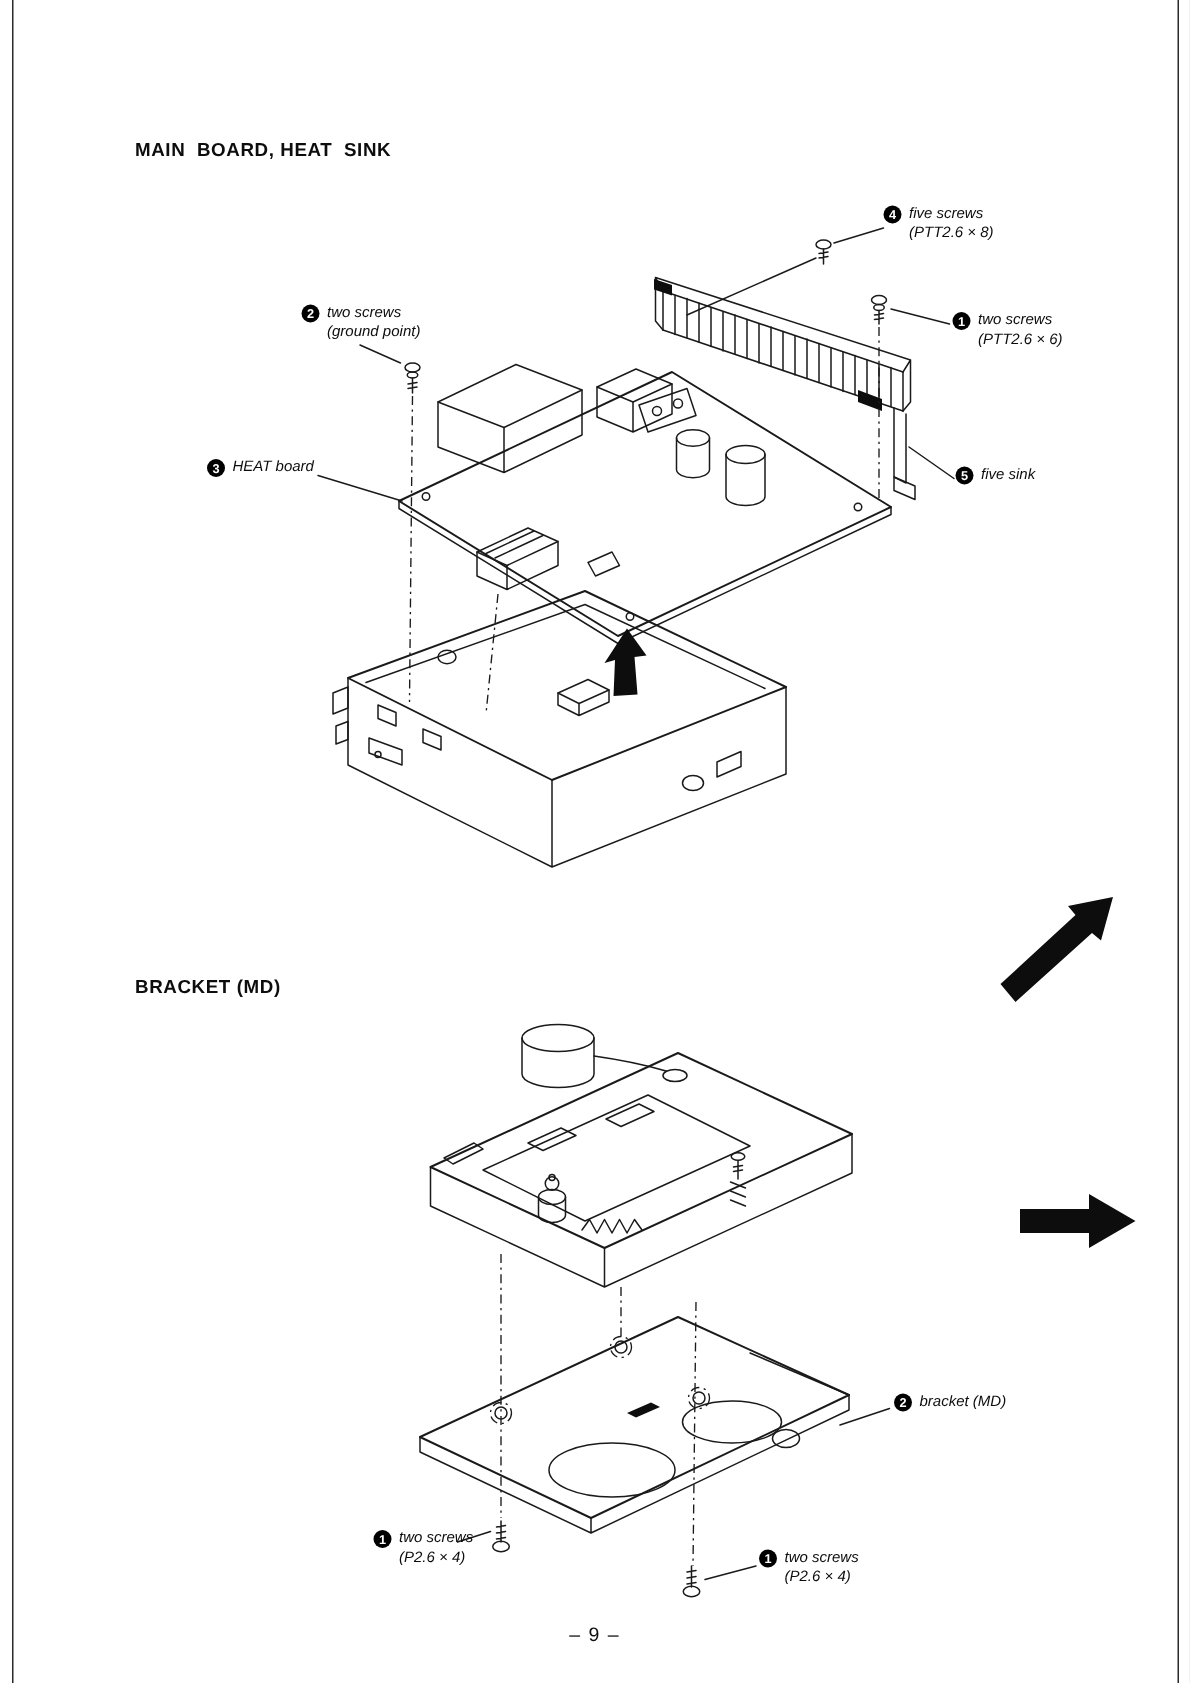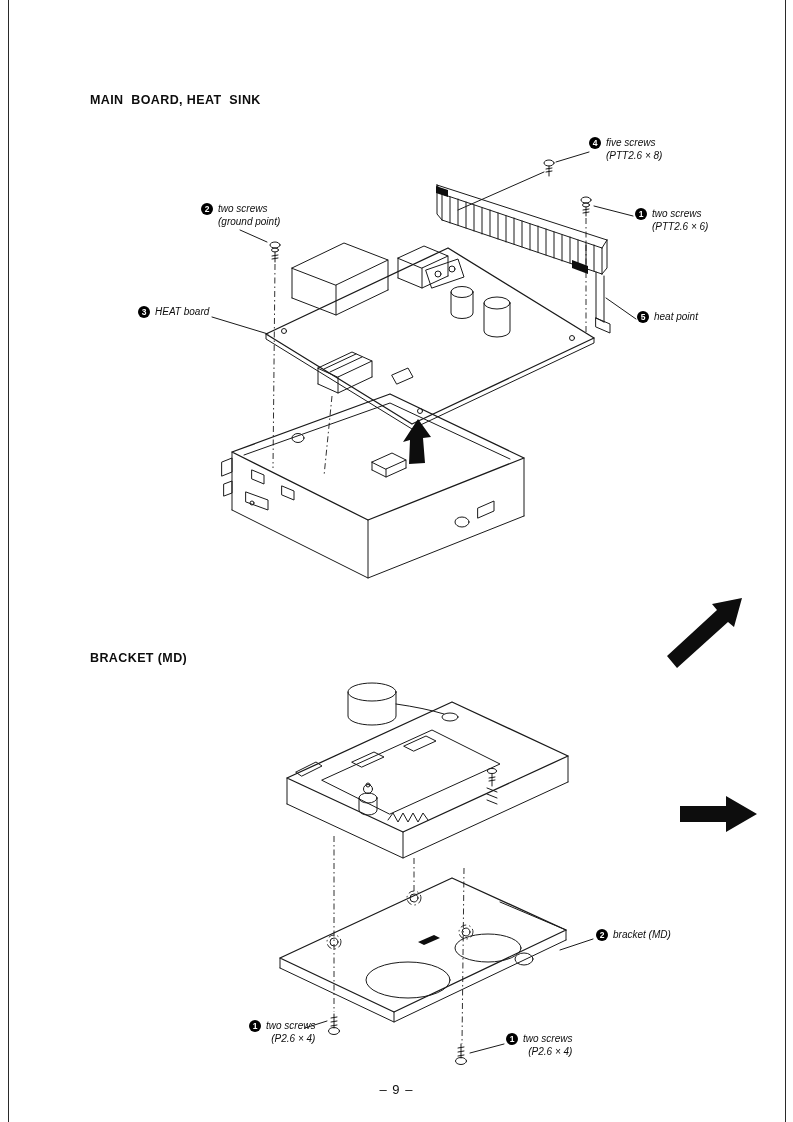--- a/index.html
+++ b/index.html
@@ -19,21 +19,21 @@
   .t1 { left:90px; top:93px; }
   .t2 { left:90px; top:651px; }
 
   .callout { position:absolute; display:flex; gap:5px; align-items:flex-start; }
   .cnum {
     width:12px; height:12px; border-radius:50%; background:#000; color:#fff;
     font-size:8.5px; font-weight:bold; line-height:12px; text-align:center;
     flex:0 0 auto; margin-top:1px; font-style:normal;
   }
   .ctext { font-style:italic; font-size:10px; line-height:13px; color:#0d0d0d; }
-  .ctext .l2 { display:block;text-align:right; }
+  .ctext .l2 { display:block; }
   .ctext .l2:empty { display:none; }
 
   .page-num {
     position:absolute; left:0; right:0; top:1082px; text-align:center;
     font-size:13px; letter-spacing:1px; color:#0d0d0d;
   }
 
   svg.art { position:absolute; left:0; top:0; }
   .ln  { fill:none; stroke:#1a1a1a; stroke-width:1; stroke-linecap:round; stroke-linejoin:round; }
   .ln2 { fill:none; stroke:#1a1a1a; stroke-width:1.3; stroke-linecap:round; stroke-linejoin:round; }
@@ -224,21 +224,21 @@
     <span class="ctext"><span class="l1">two screws</span><span class="l2">(PTT2.6 × 6)</span></span>
   </div>
 
   <div class="callout" style="left:138px; top:305px;">
     <span class="cnum">3</span>
     <span class="ctext"><span class="l1">HEAT board</span></span>
   </div>
 
   <div class="callout" style="left:637px; top:310px;">
     <span class="cnum">5</span>
-    <span class="ctext"><span class="l1">heat point</span></span>
+    <span class="ctext"><span class="l1">five sink</span></span>
   </div>
 
   <div class="callout" style="left:596px; top:928px;">
     <span class="cnum">2</span>
     <span class="ctext"><span class="l1">bracket (MD)</span></span>
   </div>
 
   <div class="callout" style="left:249px; top:1019px;">
     <span class="cnum">1</span>
     <span class="ctext"><span class="l1">two screws</span><span class="l2">(P2.6 × 4)</span></span>

